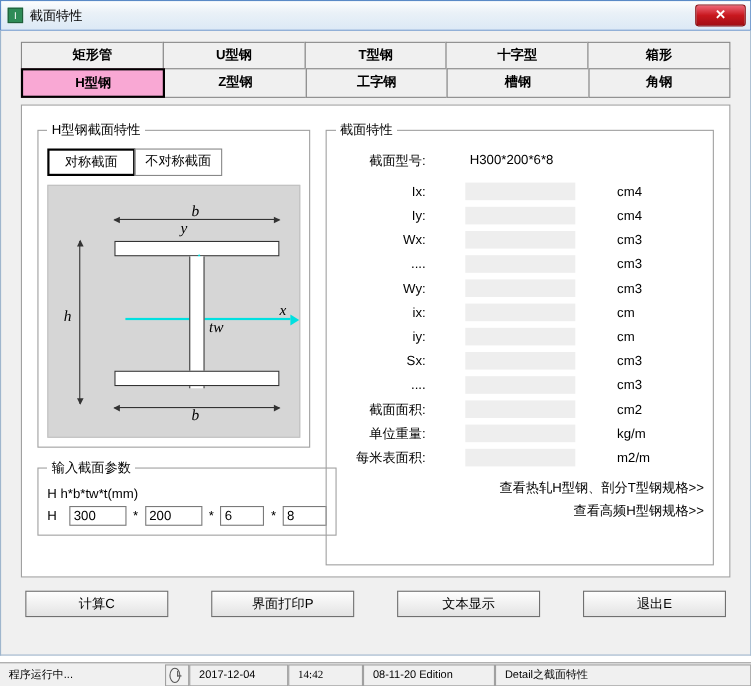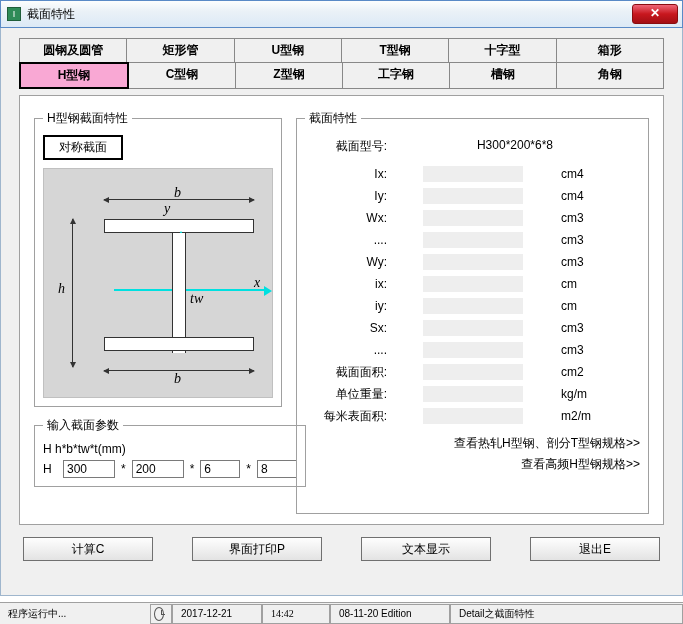--- a/index.html
+++ b/index.html
@@ -41,21 +41,21 @@
 .dim-b::after{right:-1px;border-left:6px solid #333;}
 .lbl{position:absolute;font-style:italic;font-family:"Times New Roman";font-size:14px;}
 .axisx{position:absolute;top:120px;left:70px;width:150px;border-top:2px solid #00e0e0;}
 .axisx::after{content:"";position:absolute;right:-8px;top:-5px;border-left:8px solid #00e0e0;border-top:5px solid transparent;border-bottom:5px solid transparent;}
 .axisy{position:absolute;left:134px;top:70px;height:110px;border-left:2px solid #00e0e0;}
 .axisy::before{content:"";position:absolute;top:-8px;left:-4px;border-bottom:8px solid #00e0e0;border-left:5px solid transparent;border-right:5px solid transparent;}
 .proprow{display:flex;align-items:center;height:22px;gap:28px;}
 .proprow .plab{ width:90px; text-align:right; padding-right:8px; }
 .proprow .pval{ width:100px; height:16px; background:#eee; margin-right:10px; }
 .proprow .punit{ }
-.proprow.head .pval{ width:180px; text-align:center; font-family:Arial; padding-left:4px; background:transparent;}
+.proprow.head .pval{ width:180px; text-align:left; font-family:Arial; padding-left:4px; background:transparent;}
 .links{ text-align:right; margin-top:8px; font-size:12px; }
 .links div { margin-top:4px; cursor:pointer; }
 input.txt{ width:52px; height:18px; border:1px solid #7a7a7a; padding:0 3px; font-size:12px; font-family:Arial;}
 .paramrow{ display:flex; align-items:center; gap:6px; margin-top:4px;}
 .btnrow{ display:flex; justify-content:space-between; margin-top:12px; padding:0 4px;}
 .btn{ width:130px; height:24px; border:1px solid #707070; background:linear-gradient(#fefefe,#e3e3e3); cursor:pointer; text-align:center; line-height:22px;}
 .statusbar{ position:absolute; left:0; right:0; bottom:0; height:22px; background:#f0f0f0; border-top:1px solid #a0a0a0; display:flex; align-items:flex-end; font-size:10px;margin-top:28px;}
 .statusbar .cell{ border:1px solid #a0a0a0; height:20px; line-height:18px; padding:0 8px; display:flex; align-items:center; }
 .statusbar .clock-icon{width:14px;height:14px;border:1px solid #555;border-radius:50%;position:relative;margin-right:4px;}
 .statusbar .clock-icon::before{content:"";position:absolute;left:6px;top:2px;width:1px;height:5px;background:#555;}
@@ -65,43 +65,42 @@
 <body>
 
 <div class="titlebar">
   <span class="icon">I</span>
   <span class="title">截面特性</span>
   <div class="closebtn">✕</div>
 </div>
 
 <div class="client">
   <div class="tabrow">
-    <div class="tab">圆钢及圆管</div>
     <div class="tab">矩形管</div>
     <div class="tab">U型钢</div>
     <div class="tab">T型钢</div>
     <div class="tab">十字型</div>
     <div class="tab">箱形</div>
   </div>
   <div class="tab2row">
     <div class="tab active">H型钢</div>
-    <div class="tab">C型钢</div>
     <div class="tab">Z型钢</div>
     <div class="tab">工字钢</div>
     <div class="tab">槽钢</div>
     <div class="tab">角钢</div>
   </div>
 
   <div class="panel">
     <div class="inner">
       <div class="leftcol">
         <fieldset>
           <legend>H型钢截面特性</legend>
           <div class="symtabs">
             <div class="tab active">对称截面</div>
+            <div class="tab">不对称截面</div>
           </div>
           <div class="diagram">
             <div class="dim-b top"></div>
             <span class="lbl" style="left:130px;top:16px;">b</span>
             <span class="lbl" style="left:120px;top:32px;">y</span>
             <div class="flange top"></div>
             <div class="axisy"></div>
             <div class="axisx"></div>
             <span class="lbl" style="left:210px;top:106px;">x</span>
             <div class="web"></div>
@@ -213,17 +212,17 @@
     <div class="btn">文本显示</div>
     <div class="btn">退出E</div>
   </div>
 </div>
 
 <div class="statusbar">
   <div class="cell" style="border:none;width:150px;">程序运行中...</div>
   <div class="cell" style="width:22px;padding:0 3px;">
       <span class="clock-icon"></span>
     </div>
-  <div class="cell" style="width:90px;">2017-12-21</div>
+  <div class="cell" style="width:90px;">2017-12-04</div>
   <div class="cell" style="width:68px;font-family:Liberation Serif, serif;">14:42</div>
   <div class="cell" style="width:120px;">08-11-20 Edition</div>
   <div class="cell" style="flex:1;">Detail之截面特性</div>
 </div>
 
 </body></html>

